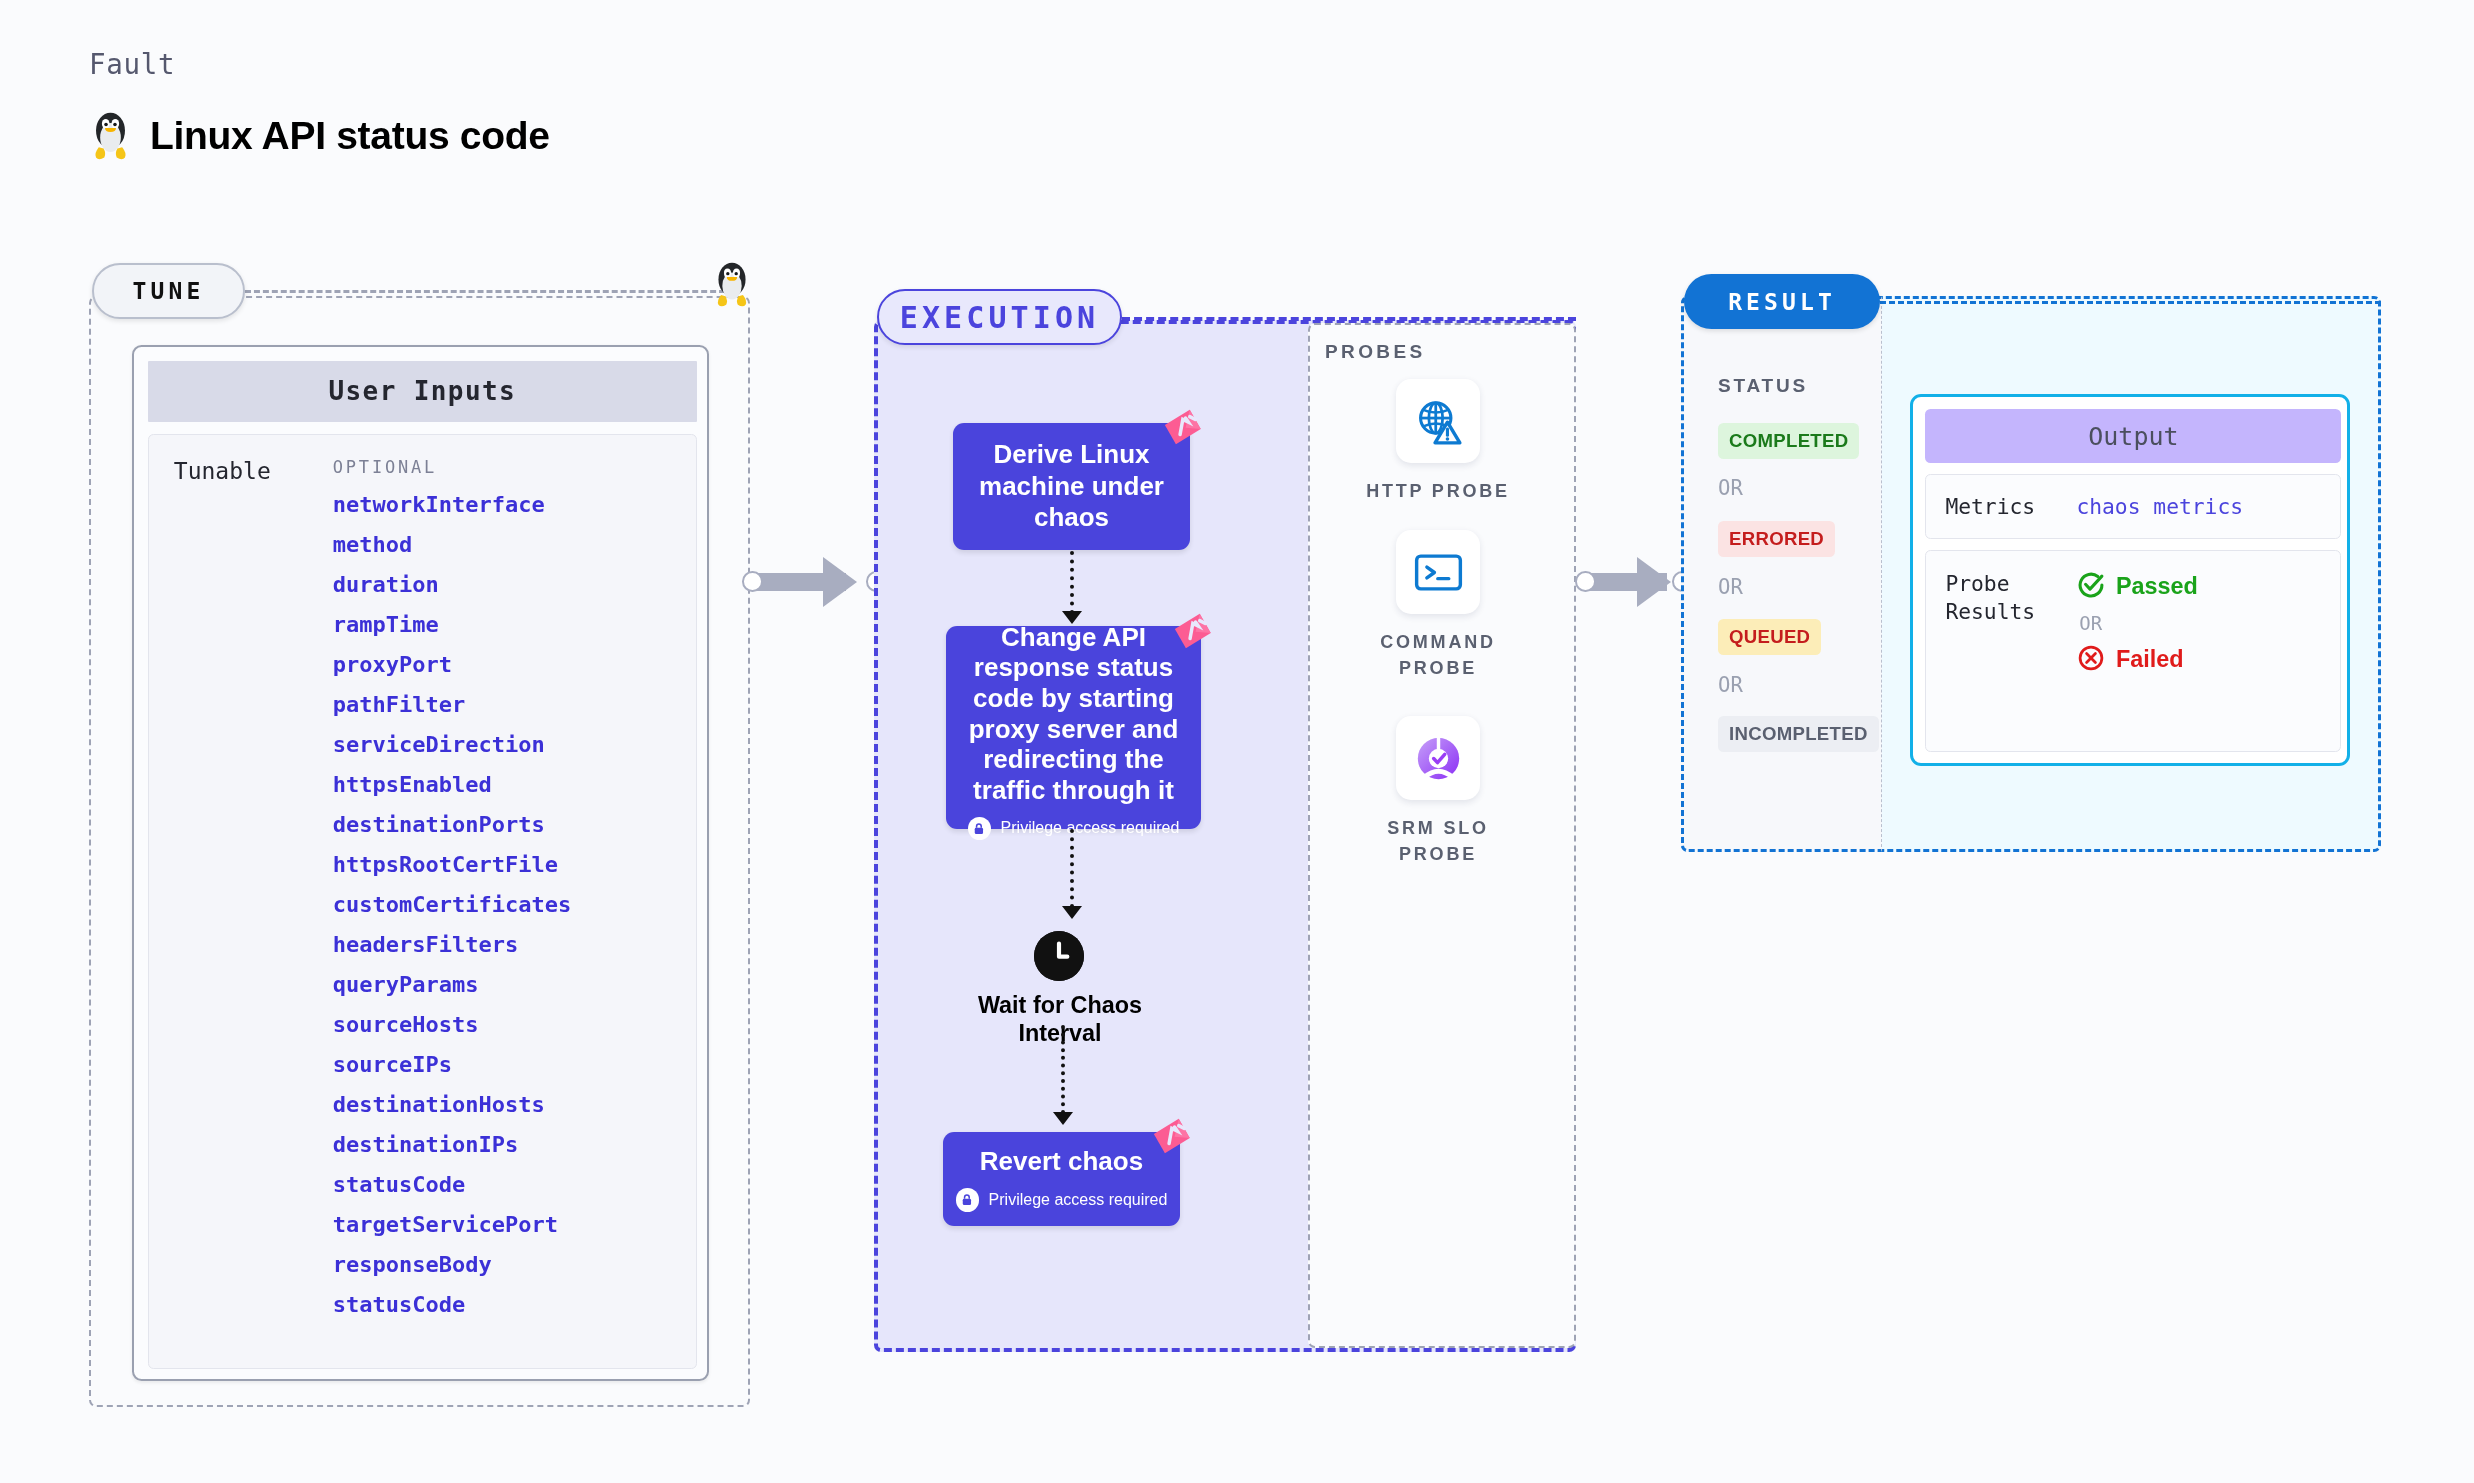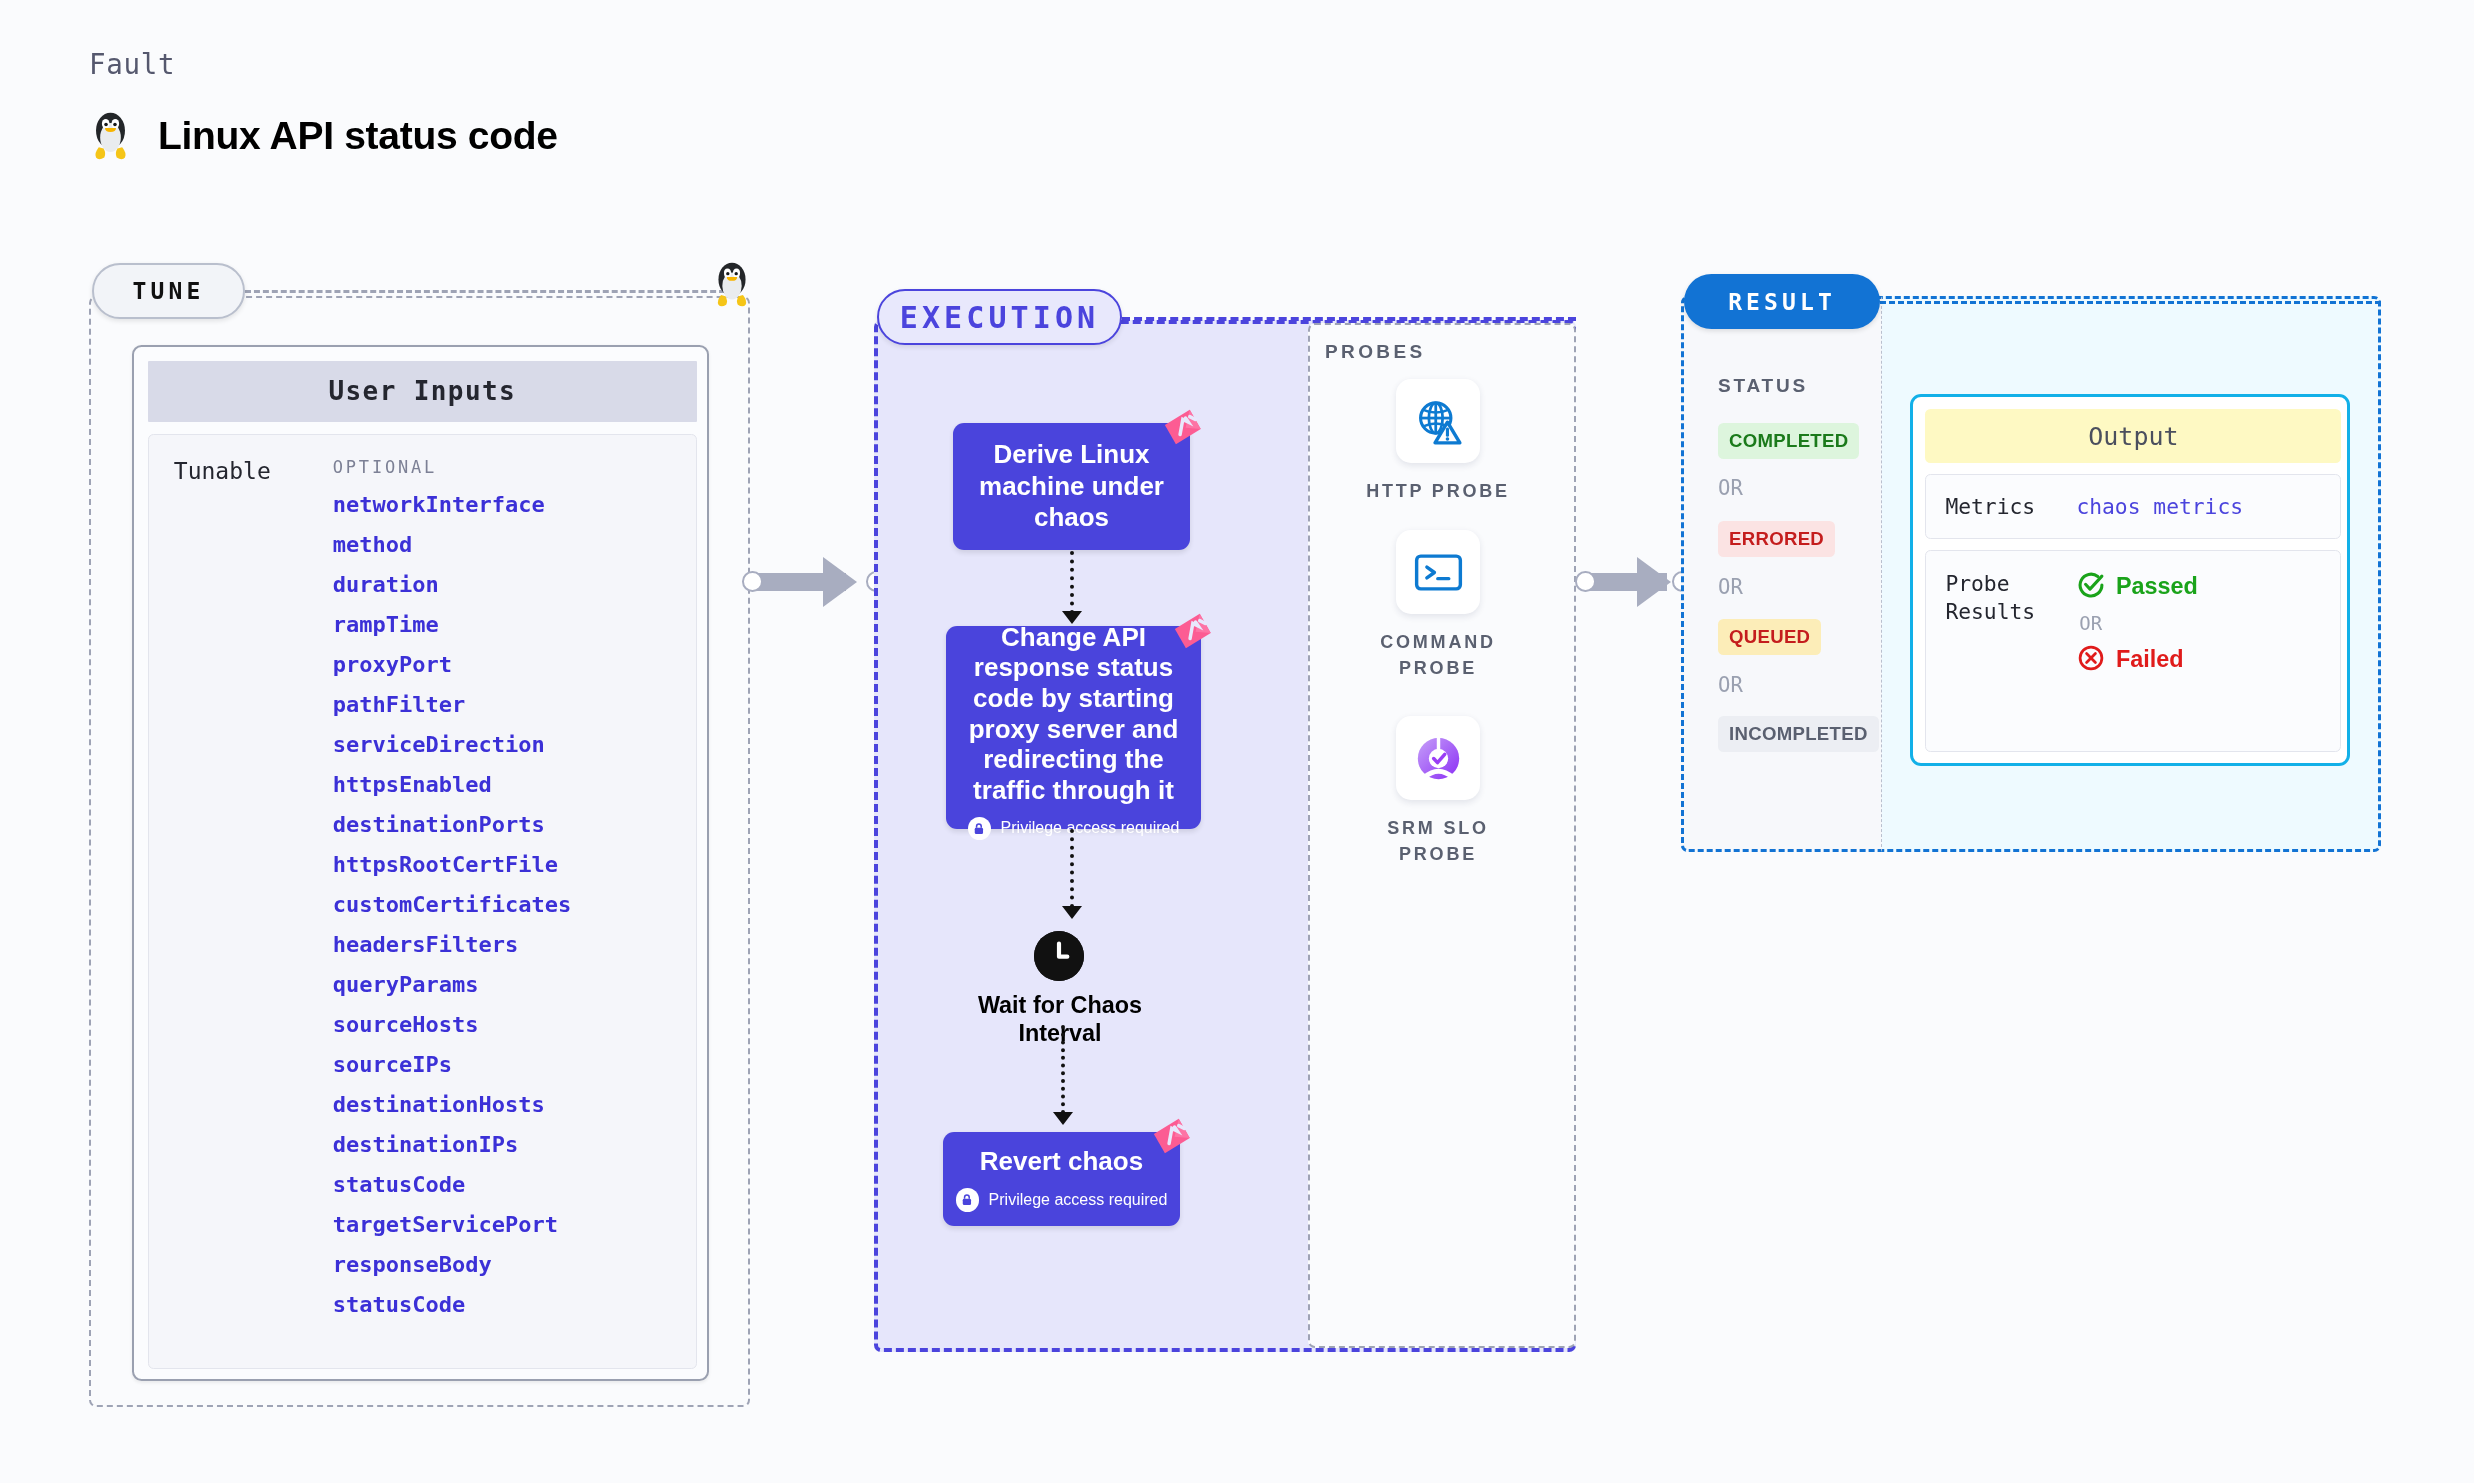--- a/index.html
+++ b/index.html
@@ -10,21 +10,21 @@
     overflow: hidden;
   }
   #root { position: relative; width: 2475px; height: 1483px; }
 
   
   .fault-label {
     position: absolute; left: 89px; top: 48px;
     font-family: "DejaVu Sans Mono", monospace;
     font-size: 27.5px; color: #55586e; letter-spacing: 0.7px;
   }
-  .title-row { position: absolute; left: 89px; top: 110px; display: flex; align-items: center; gap: 26px; }
+  .title-row { position: absolute; left: 89px; top: 110px; display: flex; align-items: center; gap: 18px; }
   .title-text { font-size: 39px; font-weight: 700; color: #000; letter-spacing: -0.3px; }
 
   
   .tux { display:block; }
 
   
   .panel-dashed {
     position: absolute; border-radius: 6.9px;
   }
   .tune-dash {
@@ -200,21 +200,21 @@
   .or3 { top: 673px; }
   .sb-incompleted { top: 716px; background:#eceef3; color:#5a6070; }
 
   
   .out-card {
     position:absolute; left:1910px; top:394px; width:440px; height:372px;
     background:#fff; border: 3.4px solid #12b0e8; border-radius: 11px;
   }
   .out-head {
     position:absolute; left:12.4px; top:12.4px; width:416px; height:54px;
-    background:#fef9c3; border-radius:5.5px;
+    background:#c4b5fd; border-radius:5.5px;
     display:flex; align-items:center; justify-content:center;
     font-family:"DejaVu Sans Mono", monospace; font-size:25px; color:#4b4f5e;
   }
   .out-row {
     position:absolute; left:12.4px; width:416px;
     background:#fbfcfe; border:1.4px solid #e3e5ed; border-radius:5.5px;
     display:flex;
   }
   .out-metrics { top: 77px; height: 65px; align-items:center; }
   .out-probe   { top: 153px; height: 202px; align-items:flex-start; padding-top: 19px; }

